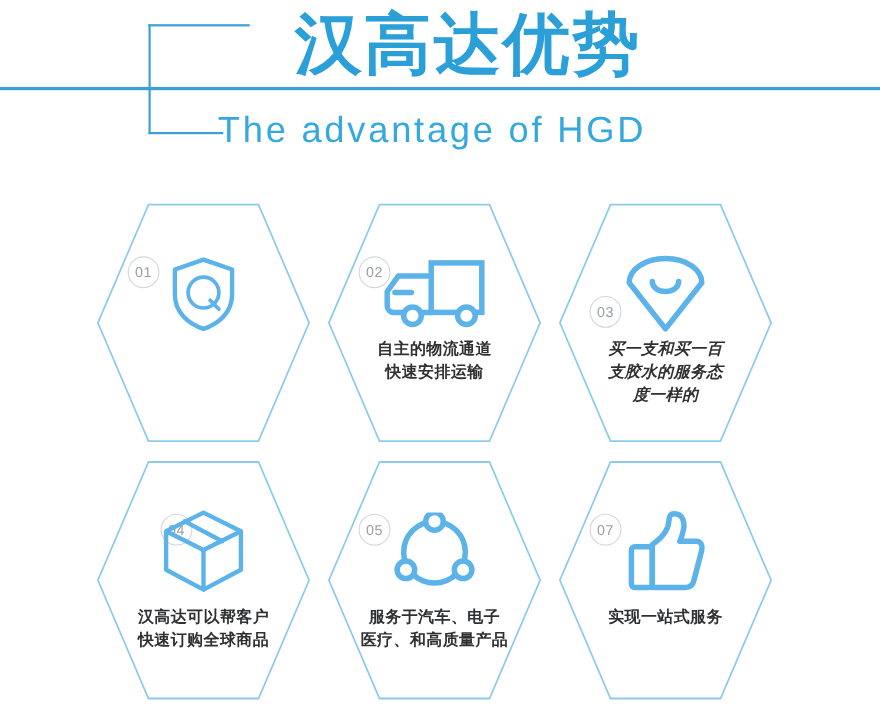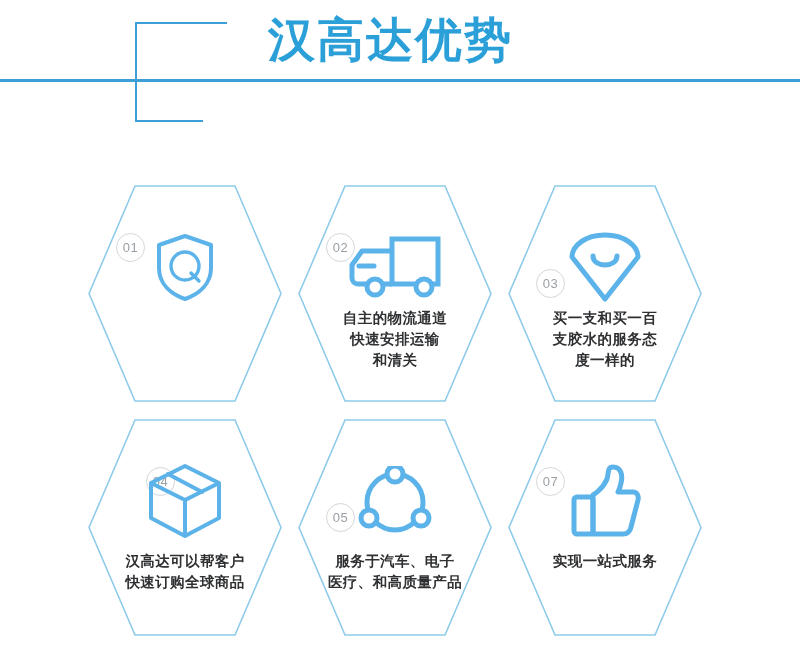--- a/index.html
+++ b/index.html
@@ -21,21 +21,21 @@
     position:absolute;left:0;top:0;width:2px;height:100px;background:#3c9fd6;
   }
   .bracket .b-top{
     position:absolute;left:0;top:0;width:92px;height:2px;background:#3c9fd6;
   }
   .bracket .b-bot{
     position:absolute;left:0;top:98px;width:68px;height:2px;background:#3c9fd6;
   }
   .title-cn{
     position:absolute;left:268px;top:11px;
-    font-size:47px;line-height:58px;font-weight:700;
+    font-size:61px;line-height:58px;font-weight:700;
     color:#2a9fd8;letter-spacing:2px;white-space:nowrap;
   }
   .title-en{
     position:absolute;left:198px;top:98px;
     font-size:33px;line-height:40px;font-weight:400;
     color:#35a8de;letter-spacing:2.5px;white-space:nowrap;
   }
 
   
   .grid{position:absolute;left:0;top:167px;width:800px;height:489px;}
@@ -72,20 +72,21 @@
     <div class="bracket">
       <div class="b-vert"></div>
       <div class="b-top"></div>
       <div class="b-bot"></div>
     </div>
 
     <div class="rule"></div>
 
     <div class="title-cn">汉高达优势</div>
 
+    <div class="title-en">The advantage of HGD</div>
   </div>
 
   <div class="grid">
 
     <div class="hex-cell" style="left:85px;top:14px;">
       <div class="hex-wrap">
         <svg viewBox="0 0 200 225">
           <polygon points="50,5 150,5 196,112.5 150,220 50,220 4,112.5" fill="none" stroke="#8ecbea" stroke-width="1.6"></polygon>
         </svg>
       </div>
@@ -115,40 +116,39 @@
           <rect x="44" y="4" width="46" height="45" fill="none" stroke="#5cb3ea" stroke-width="5"></rect>
           <path d="M44 49 H10 A6 6 0 0 1 4 43 V30 L14 16 H44" fill="none" stroke="#5cb3ea" stroke-width="5" stroke-linejoin="round"></path>
           <line x1="11" y1="31" x2="26" y2="31" stroke="#5cb3ea" stroke-width="5" stroke-linecap="round"></line>
           <circle cx="27" cy="52" r="8" fill="#ffffff" stroke="#5cb3ea" stroke-width="5"></circle>
           <circle cx="76" cy="52" r="8" fill="#ffffff" stroke="#5cb3ea" stroke-width="5"></circle>
         </svg>
       </div>
       <div class="caption" style="top:127px;">
         <span class="ln">自主的物流通道</span>
         <span class="ln">快速安排运输</span>
-        <span class="ln">和清关</span>
       </div>
     </div>
 
     <div class="hex-cell" style="left:505px;top:14px;">
       <div class="hex-wrap">
         <svg viewBox="0 0 200 225">
           <polygon points="50,5 150,5 196,112.5 150,220 50,220 4,112.5" fill="none" stroke="#8ecbea" stroke-width="1.6"></polygon>
         </svg>
       </div>
       <div class="badge" style="left:31px;top:52px;margin-top:36px;">
         <span>03</span>
       </div>
       <div class="icon-box">
         <svg width="76" height="74" viewBox="0 0 76 74">
           <path d="M38 5 C58 5 71 16 71 27 L38 69 L5 27 C5 16 18 5 38 5 Z" fill="none" stroke="#5cb3ea" stroke-width="5" stroke-linejoin="round"></path>
           <path d="M26 26 C26 38 50 38 50 26" fill="none" stroke="#5cb3ea" stroke-width="5" stroke-linecap="round"></path>
         </svg>
       </div>
-      <div class="caption" style="top:127px;">
+      <div class="caption" style="top:127px;font-style:italic;">
         <span class="ln">买一支和买一百</span>
         <span class="ln">支胶水的服务态</span>
         <span class="ln">度一样的</span>
       </div>
     </div>
 
     <div class="hex-cell" style="left:85px;top:248px;">
       <div class="hex-wrap">
         <svg viewBox="0 0 200 225">
           <polygon points="50,5 150,5 196,112.5 150,220 50,220 4,112.5" fill="none" stroke="#8ecbea" stroke-width="1.6"></polygon>
@@ -170,21 +170,21 @@
         <span class="ln">快速订购全球商品</span>
       </div>
     </div>
 
     <div class="hex-cell" style="left:295px;top:248px;">
       <div class="hex-wrap">
         <svg viewBox="0 0 200 225">
           <polygon points="50,5 150,5 196,112.5 150,220 50,220 4,112.5" fill="none" stroke="#8ecbea" stroke-width="1.6"></polygon>
         </svg>
       </div>
-      <div class="badge" style="left:31px;top:52px;margin-top:36px;">
+      <div class="badge" style="left:31px;top:52px;">
         <span>05</span>
       </div>
       <div class="icon-box">
         <svg width="74" height="70" viewBox="0 0 74 70">
           <circle cx="37" cy="36" r="28" fill="none" stroke="#5cb3ea" stroke-width="5"></circle>
           <circle cx="37" cy="8" r="8" fill="#ffffff" stroke="#5cb3ea" stroke-width="5"></circle>
           <circle cx="11" cy="52" r="8" fill="#ffffff" stroke="#5cb3ea" stroke-width="5"></circle>
           <circle cx="63" cy="52" r="8" fill="#ffffff" stroke="#5cb3ea" stroke-width="5"></circle>
         </svg>
       </div>

